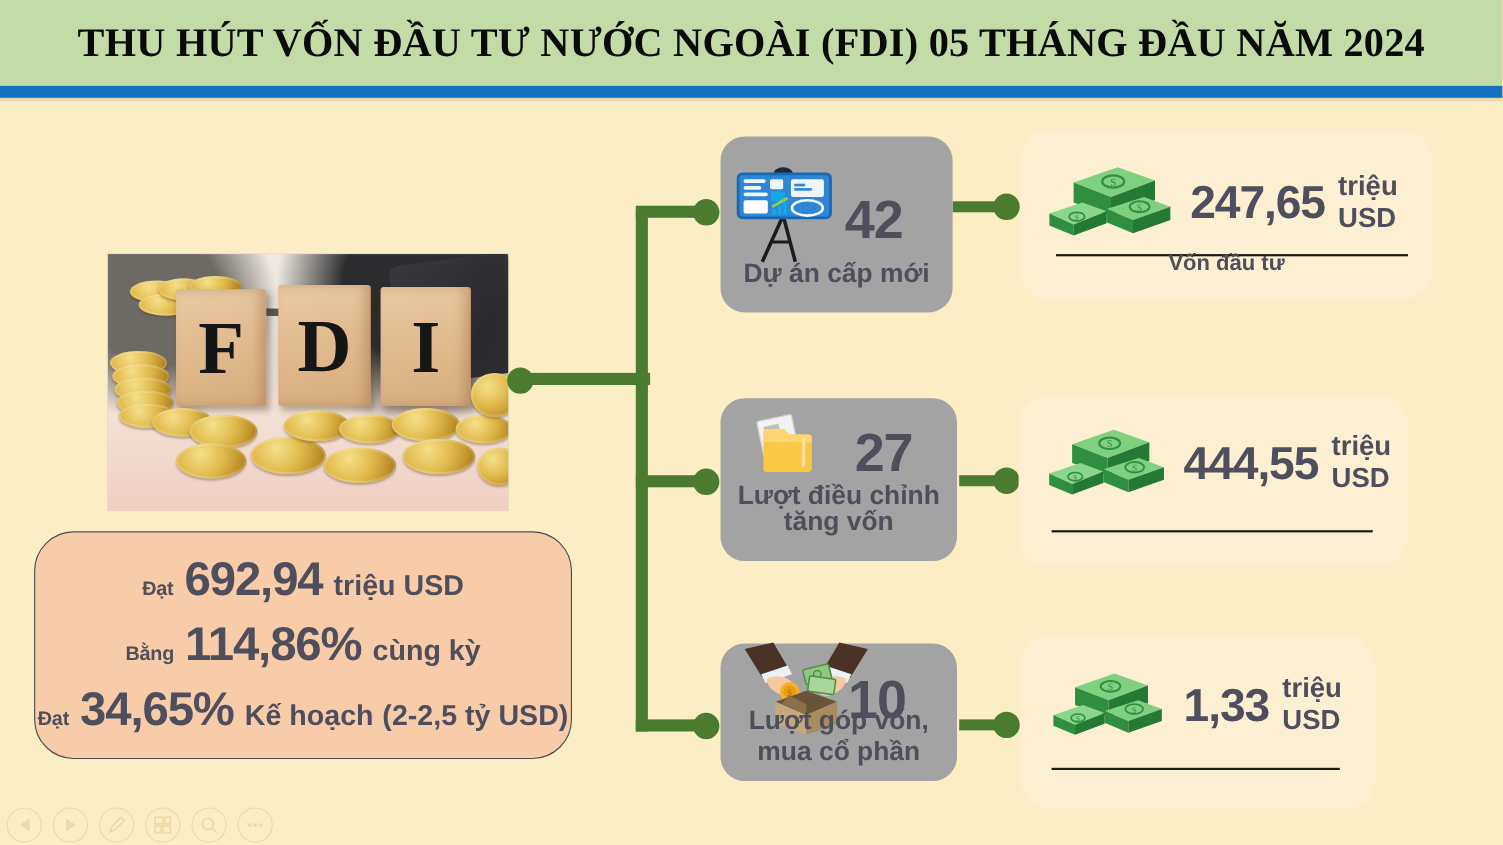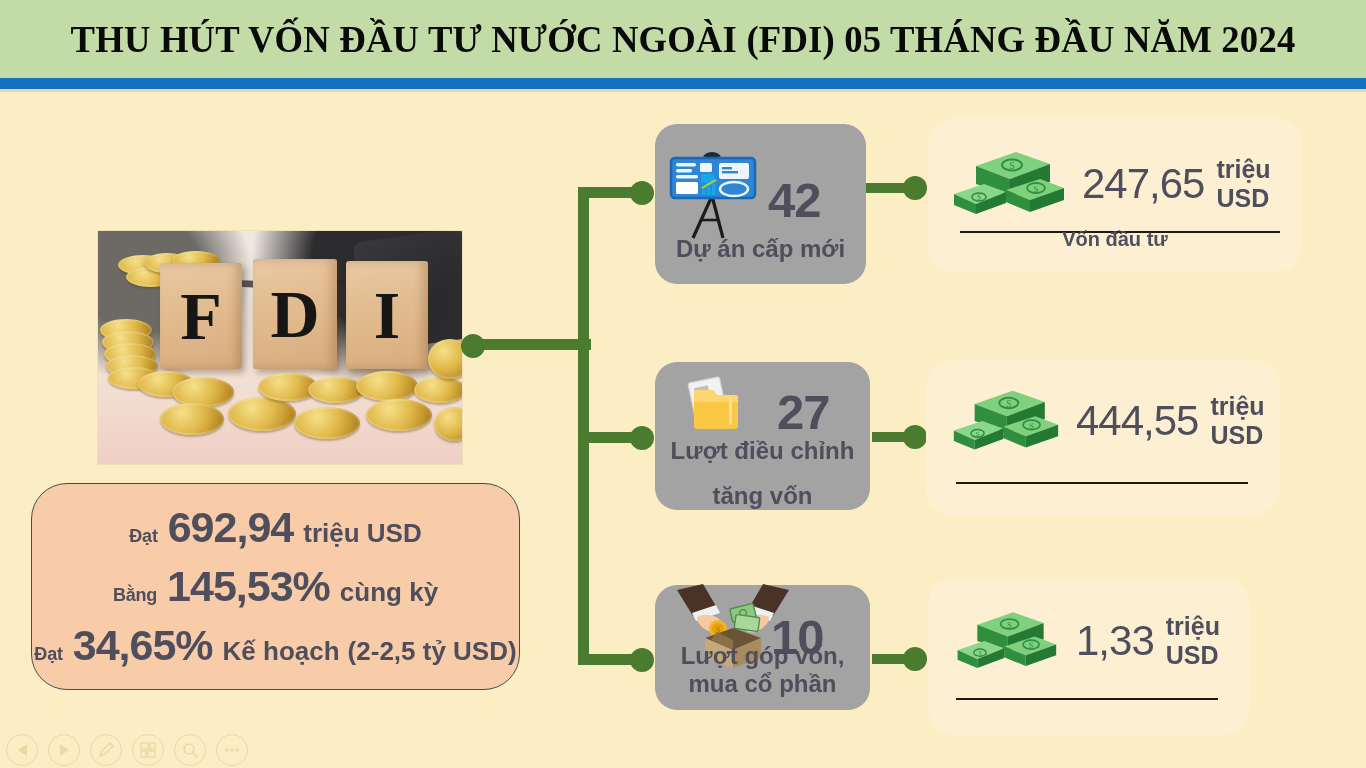--- a/index.html
+++ b/index.html
@@ -99,21 +99,21 @@
     font-size:49px;font-weight:bold;color:#4E4E5C;letter-spacing:-1px;line-height:1;
   }
   .mlabel{
     font-size:24px;font-weight:bold;color:#4E4E5C;text-align:center;line-height:1.12;
     white-space:nowrap;
   }
 
   
   .rcard{position:absolute;background:#FDF0D2;border-radius:26px;}
   .rrow{display:flex;align-items:center;}
-  .rnum{font-size:42px;font-weight:normal;color:#4E4E5C;letter-spacing:-1px;line-height:1;}
+  .rnum{font-size:42px;font-weight:bold;color:#4E4E5C;letter-spacing:-1px;line-height:1;}
   .runit{font-size:25px;font-weight:bold;color:#4E4E5C;padding-left:12px;}
   .rline{position:absolute;height:2px;background:#1A1A1A;}
   .rcap{position:absolute;font-size:20px;font-weight:bold;color:#4E4E5C;}
 
   
   .icon{position:relative;display:inline-block;}
 
   
   svg{display:block;}
 
@@ -178,21 +178,21 @@
   </div>
 
   <div class="summary">
     <div class="sum-line">
       <span class="sum-sm">Đạt</span>
       <span class="sum-big">692,94</span>
       <span class="sum-md">triệu USD</span>
     </div>
     <div class="sum-line">
       <span class="sum-sm">Bằng</span>
-      <span class="sum-big">145,53%</span>
+      <span class="sum-big">114,86%</span>
       <span class="sum-md">cùng kỳ</span>
     </div>
     <div class="sum-line">
       <span class="sum-sm">Đạt</span>
       <span class="sum-big">34,65%</span>
       <span class="sum-md">Kế hoạch</span>
       <span class="sum-tail">(2-2,5 tỷ USD)</span>
     </div>
   </div>
 
@@ -263,21 +263,21 @@
             <rect x="13" y="32" width="18" height="2.2" fill="#c9c9c9"></rect>
           </g>
           <path d="M12 16 h16 l4 5 h18 a3 3 0 0 1 3 3 v28 a3 3 0 0 1 -3 3 h-38 a3 3 0 0 1 -3 -3 v-33 a3 3 0 0 1 3 -3 z" fill="#fbc846"></path>
           <path d="M12 16 h16 l4 5 h18 a3 3 0 0 1 3 3 v4 h-44 v-9 a3 3 0 0 1 3 -3 z" fill="#fdd672"></path>
           <rect x="44" y="24" width="3" height="27" rx="1.4" fill="#fde3a4" opacity=".85"></rect>
         </svg>
       </span>
     </div>
     <div class="mnum" style="position:absolute;left:122px;top:26px;">27</div>
     <div class="mlabel" style="position:absolute;left:0;top:76px;width:215px;">Lượt điều chỉnh</div>
-    <div class="mlabel" style="position:absolute;left:0;top:121px;width:215px;">tăng vốn</div>
+    <div class="mlabel" style="position:absolute;left:0;top:100px;width:215px;">tăng vốn</div>
   </div>
 
   <div class="mcard" style="left:655px;top:585px;width:215px;height:125px;">
     <div class="top" style="position:absolute;left:18px;top:-3px;">
       <span class="icon">
         <svg width="120" height="86" viewBox="0 0 120 86" aria-hidden="true">
 
           <path d="M4 8 L30 2 L44 26 L20 34 Z" fill="#4a3326"></path>
           <path d="M19 31 L43 23 L47 31 L23 39 Z" fill="#eef1f4"></path>
           <path d="M24 35 C34 30, 46 34, 50 42 C52 48, 44 52, 38 50 C30 47, 24 42, 24 35 Z" fill="#f6c9a0"></path>

